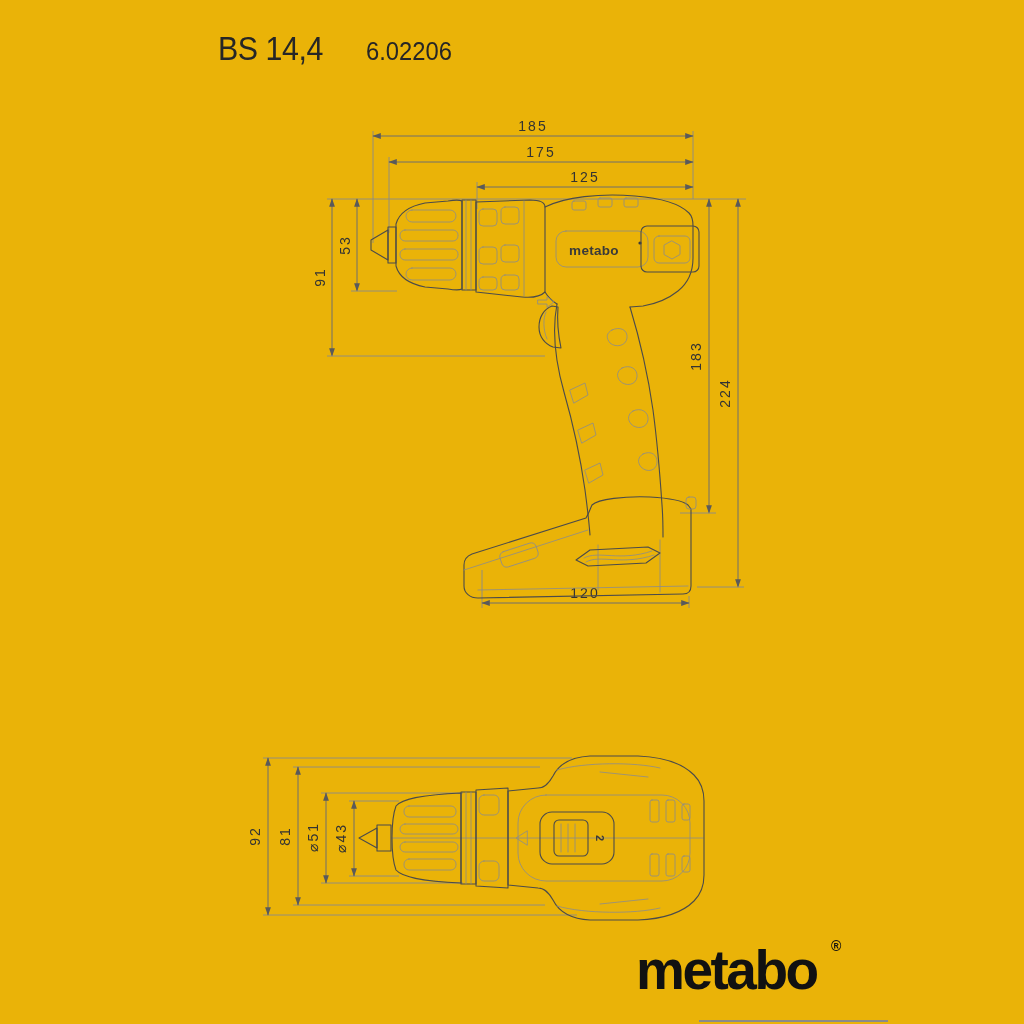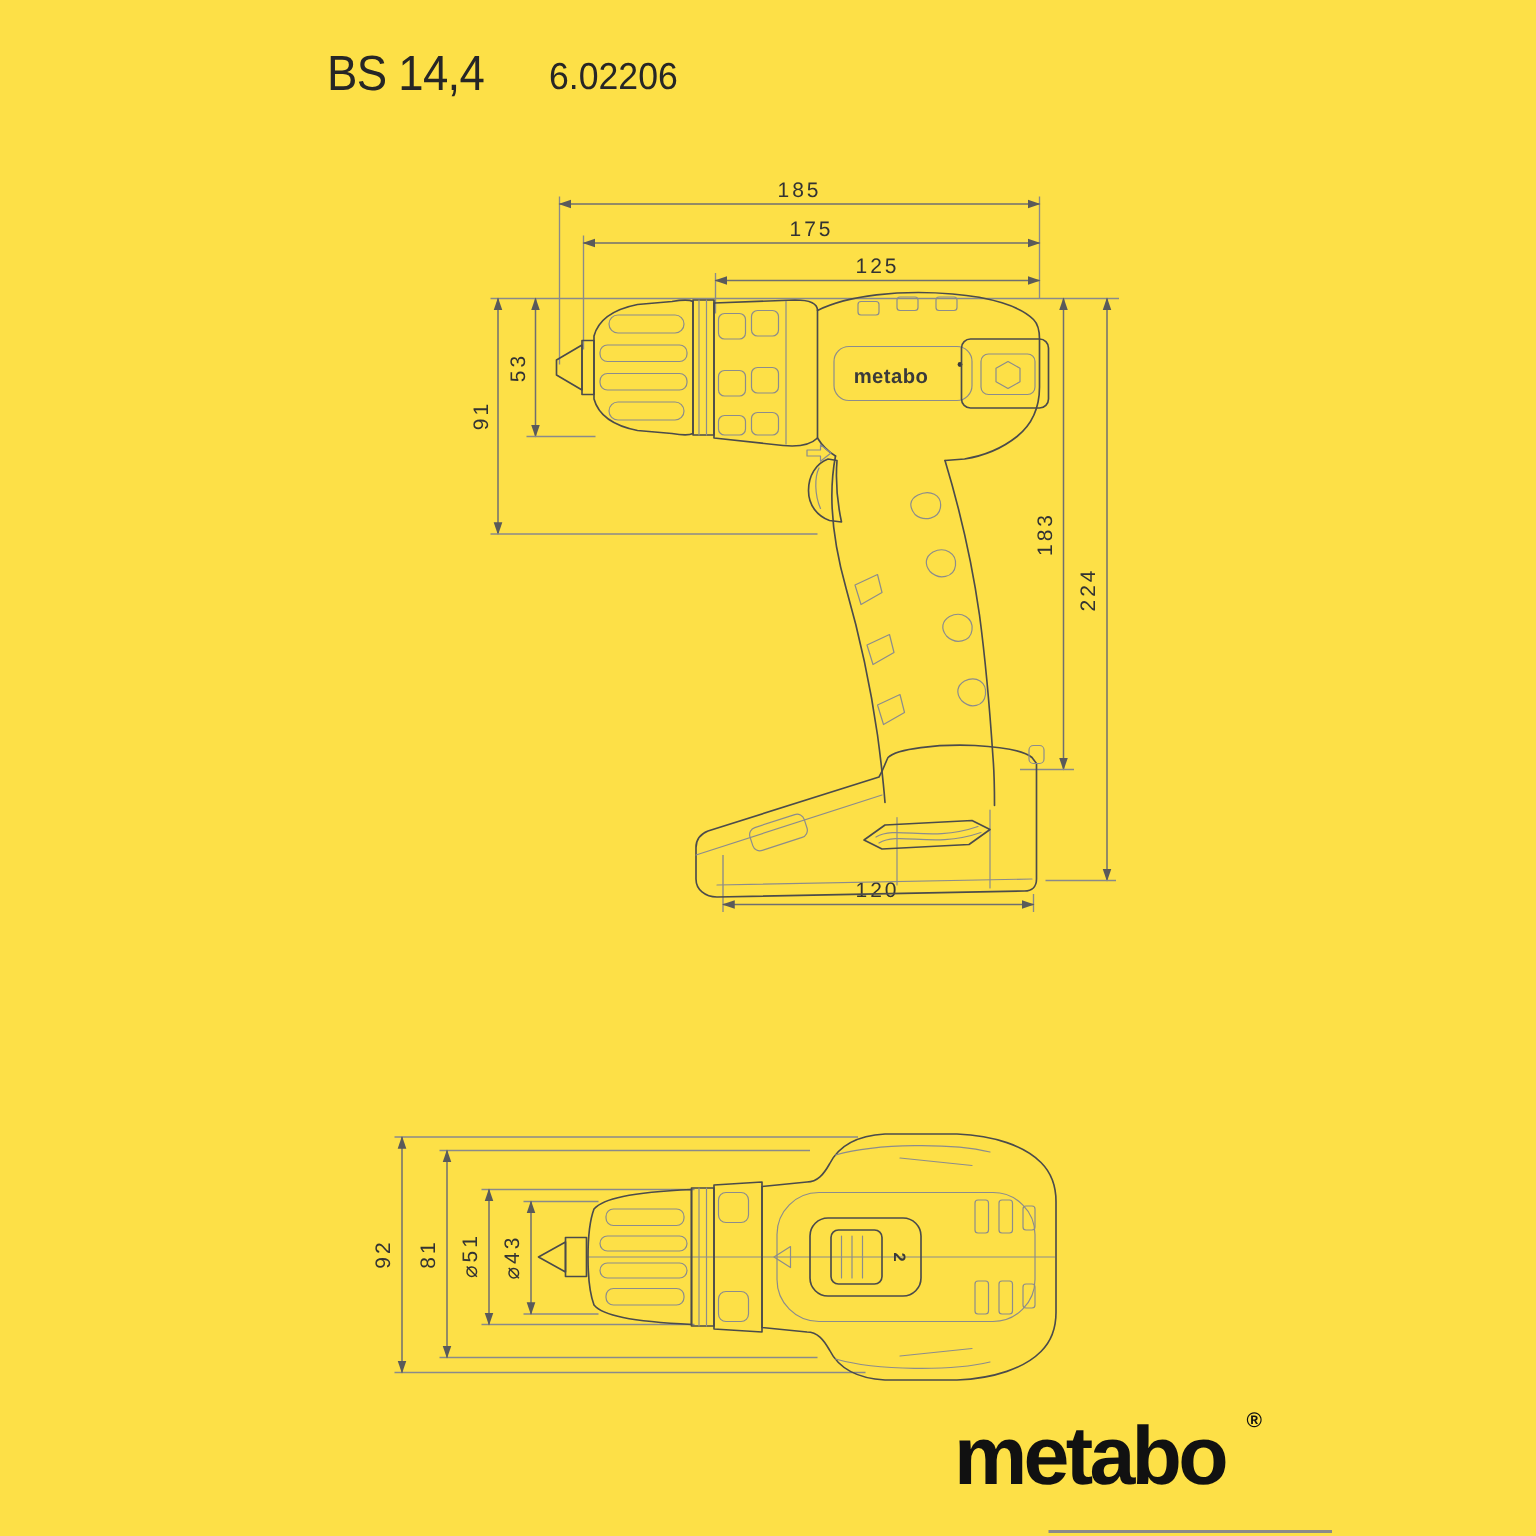--- a/index.html
+++ b/index.html
@@ -1,16 +1,16 @@
 <!DOCTYPE html>
 <html><head>
 <meta charset="utf-8">
 <style>
   html,body{margin:0;padding:0;background:#ffffff;}
-  .page{position:relative;width:1024px;height:1024px;background:#fde047;overflow:hidden;
+  .page{position:relative;width:1024px;height:1024px;background:#eab308;overflow:hidden;
         font-family:"Liberation Sans", sans-serif;}
   .model-title{position:absolute;left:218px;top:30px;font-size:33px;font-weight:400;
         color:#262626;letter-spacing:-.5px;transform:scaleX(.92);transform-origin:left top;white-space:nowrap;}
   .article-no{position:absolute;left:366px;top:37px;font-size:25px;font-weight:400;
         color:#262626;transform:scaleX(.95);transform-origin:left top;white-space:nowrap;}
   .svg-abs{position:absolute;}
   .dim-text{font-family:"Liberation Sans", sans-serif;font-size:14px;fill:#333333;letter-spacing:2px;}
   .body-logo-text{font-family:"Liberation Sans", sans-serif;font-size:13.5px;font-weight:700;
         fill:#3a3a3a;letter-spacing:.3px;}
   .gear-num{font-family:"Liberation Sans", sans-serif;font-size:11px;font-weight:700;fill:#3a3a3a;}

